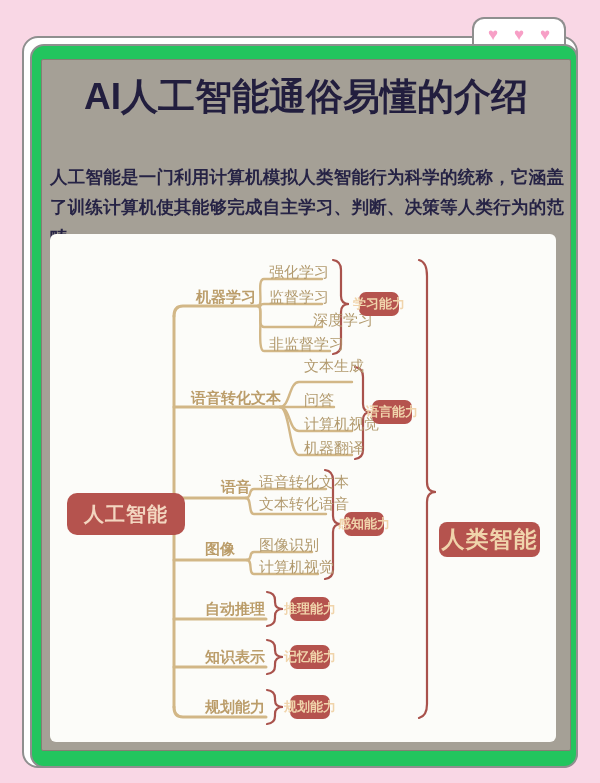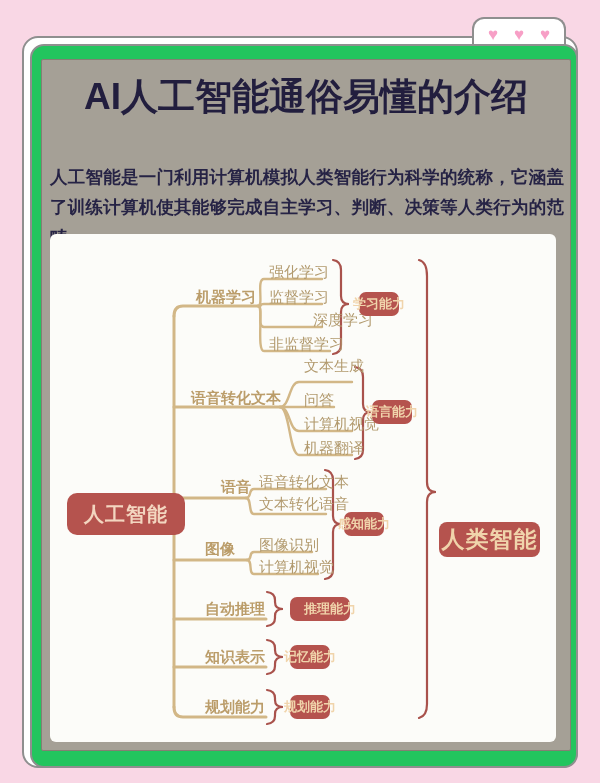--- a/index.html
+++ b/index.html
@@ -158,18 +158,18 @@
 
       <div class="slabel" style="left:209px;top:239px;">语音转化文本</div>
       <div class="slabel" style="left:209px;top:261px;">文本转化语音</div>
 
       <div class="slabel" style="left:209px;top:302px;">图像识别</div>
       <div class="slabel" style="left:209px;top:324px;">计算机视觉</div>
 
       <div class="abox" style="left:309px;top:58px;">学习能力</div>
       <div class="abox" style="left:322px;top:166px;">语言能力</div>
       <div class="abox" style="left:294px;top:278px;">感知能力</div>
-      <div class="abox" style="left:240px;top:363px;padding-left:20px;">推理能力</div>
+      <div class="abox" style="left:240px;top:363px;">推理能力</div>
       <div class="abox" style="left:240px;top:411px;">记忆能力</div>
       <div class="abox" style="left:240px;top:461px;">规划能力</div>
     </div>
   </div>
 </div>
 
 </body></html>

